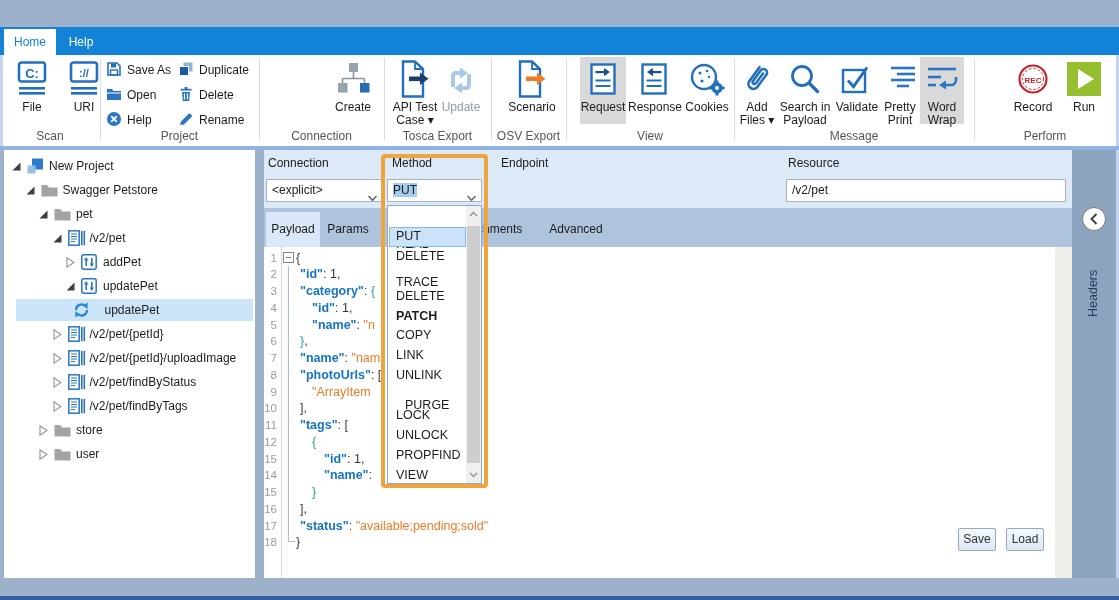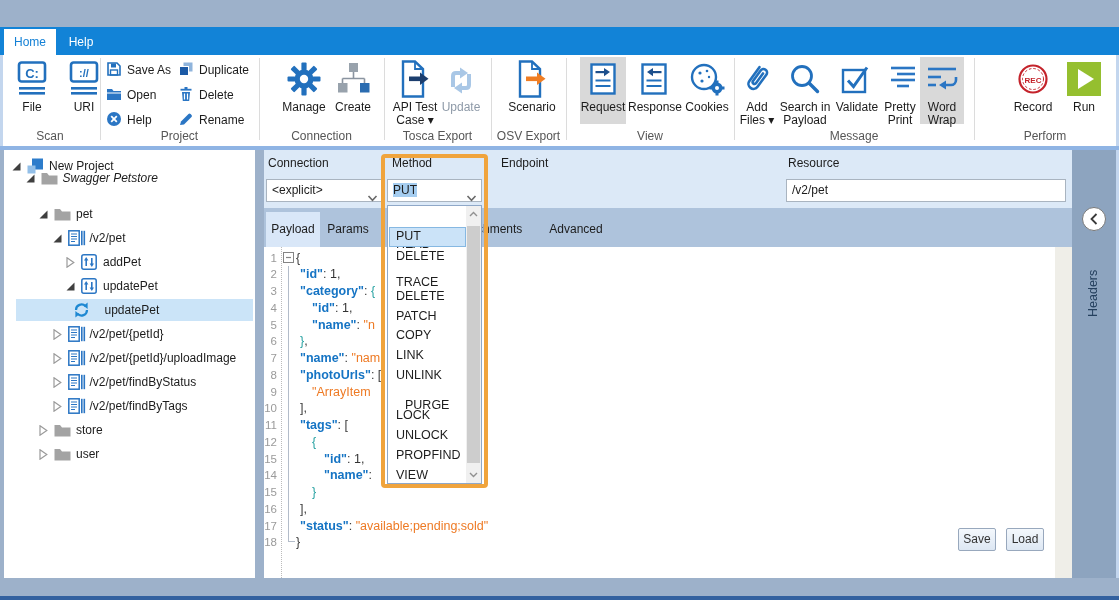--- a/index.html
+++ b/index.html
@@ -148,39 +148,20 @@
         <span class="rlabel">Delete</span>
       </div>
     <div class="abs sbtn" style="left:178px;top:55px">
         <span><svg width="16" height="16">
             <path d="M2,14 L3,10.5 L10.5,3 a1.5,1.5 0 0 1 2.1,0 l0.9,0.9 a1.5,1.5 0 0 1 0,2.1 L6,13.5 Z" fill="#2b76c4"></path>
           </svg></span>
         <span class="rlabel">Rename</span>
       </div>
     <div class="abs gdiv" style="left:259px"></div>
 
-    <div class="abs rbtn" style="left:280px;width:48px">
-      <span class="ricon">
-          <svg width="36" height="36">
-            <g fill="#2270bd">
-              <circle cx="18" cy="18" r="9.5"></circle>
-              <rect x="15.4" y="1.5" width="5.2" height="8" rx="1"></rect>
-              <rect x="15.4" y="1.5" width="5.2" height="8" rx="1" transform="rotate(45 18 18)"></rect>
-              <rect x="15.4" y="1.5" width="5.2" height="8" rx="1" transform="rotate(90 18 18)"></rect>
-              <rect x="15.4" y="1.5" width="5.2" height="8" rx="1" transform="rotate(135 18 18)"></rect>
-              <rect x="15.4" y="1.5" width="5.2" height="8" rx="1" transform="rotate(180 18 18)"></rect>
-              <rect x="15.4" y="1.5" width="5.2" height="8" rx="1" transform="rotate(225 18 18)"></rect>
-              <rect x="15.4" y="1.5" width="5.2" height="8" rx="1" transform="rotate(270 18 18)"></rect>
-              <rect x="15.4" y="1.5" width="5.2" height="8" rx="1" transform="rotate(315 18 18)"></rect>
-            </g>
-            <circle cx="18" cy="18" r="4.2" fill="#fff"></circle>
-          </svg>
-        </span>
-      <span class="rlabel">Manage</span>
-    </div>
     <div class="abs rbtn" style="left:330px;width:46px">
       <span class="ricon">
           <svg width="36" height="34">
             <rect x="14" y="1" width="9" height="9" fill="#98a2ac"></rect>
             <path d="M18.5,10 V16.5 M7.5,16.5 H29.5 M7.5,16.5 V21 M29.5,16.5 V21" stroke="#8a94a0" stroke-width="1.6" fill="none"></path>
             <rect x="3" y="21" width="9.5" height="9.5" fill="#98a2ac"></rect>
             <rect x="25" y="21" width="9.5" height="9.5" fill="#2b6cb0"></rect>
           </svg>
         </span>
       <span class="rlabel">Create</span>
@@ -372,21 +353,21 @@
             </svg>
           </span>
           <span class="ticon" style="left:23px">
             <svg width="17" height="16">
               <rect x="5" y="0.5" width="11" height="11" fill="#2d7ccb"></rect>
               <rect x="0.5" y="7.5" width="8" height="8" fill="#93bfe8"></rect>
             </svg>
           </span>
           <span class="tlabel" style="left:45px">New Project</span>
         </div>
-        <div class="trow" style="top: 16px; font-style: italic;">
+        <div class="trow" style="top: 28px;">
           <span class="texp" style="left:21.5px">
             <svg width="9" height="9">
               <path d="M8.5,0.5 V8.5 H0.5 Z" fill="#3f3f3f"></path>
             </svg>
           </span>
           <span class="ticon" style="left:36.5px">
             <svg width="17" height="14">
               <path d="M0.5,2 H6 L8,4.5 H16.5 V13.5 H0.5 Z" fill="#a3a3a3"></path>
             </svg>
           </span>
@@ -659,21 +640,21 @@
   <div class="abs" id="bstrip"></div>
   <div class="abs" id="bline"></div>
 
   <div class="abs" id="ddlist">
     <div id="dd-items">
         <div class="dditem" style="top: 2px; margin-top: 27px;">HEAD</div>
         <div class="dditem ddsel" style="top: 20.9px;">PUT</div>
         <div class="dditem" style="top: 40.8px;">DELETE</div>
         <div class="dditem" style="top: 67px;">TRACE</div>
         <div class="dditem" style="top: 80.6px;">DELETE</div>
-        <div class="dditem" style="top: 100.5px;">PATCH</div>
+        <div class="dditem" style="top: 100.5px; font-weight: bold;">PATCH</div>
         <div class="dditem" style="top: 120.4px;">COPY</div>
         <div class="dditem" style="top: 140.3px;">LINK</div>
         <div class="dditem" style="top: 160.2px;">UNLINK</div>
         <div class="dditem" style="top: 190px; padding-left: 16px;">PURGE</div>
         <div class="dditem" style="top: 200px;">LOCK</div>
         <div class="dditem" style="top: 219.9px;">UNLOCK</div>
         <div class="dditem" style="top: 239.8px;">PROPFIND</div>
         <div class="dditem" style="top: 259.7px;">VIEW</div>
       </div>
     <div id="ddscroll">

